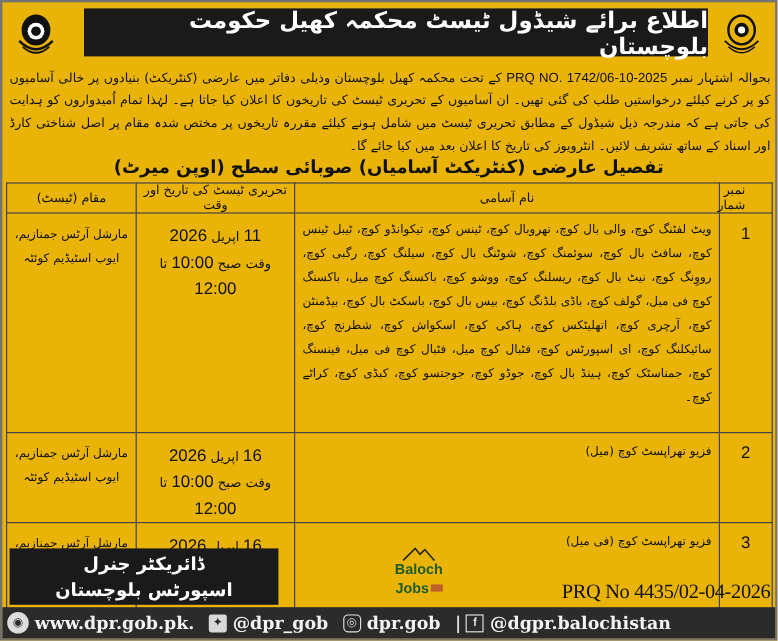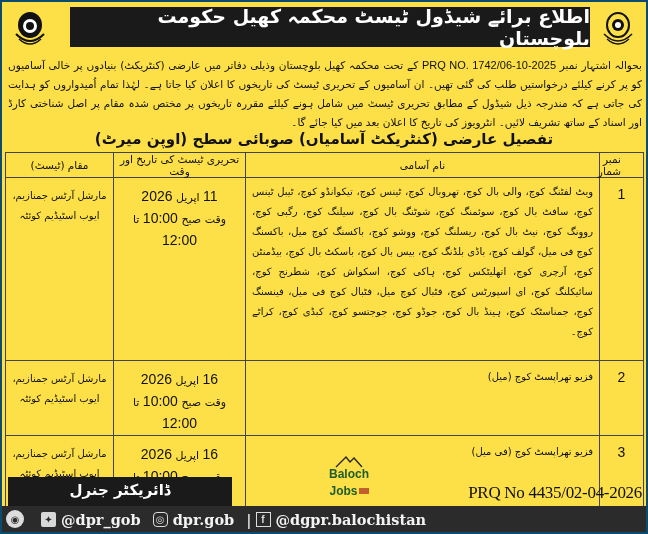--- a/index.html
+++ b/index.html
@@ -1,20 +1,20 @@
 <!DOCTYPE html>
 <html><head>
   <meta charset="utf-8">
   <style>
     * { box-sizing: border-box; margin: 0; padding: 0; }
     html, body { width: 648px; height: 534px; background: #fff; overflow: hidden; }
     body { font-family: "DejaVu Sans", sans-serif; color: #111; }
     .page {
       position: relative; width: 648px; height: 534px;
-      border: 2px solid #0c4a6e; background: #fde047;
+      border: 2px solid #737373; background: #eab308;
     }
     
     .header { position: absolute; top: 2px; left: 0; width: 644px; height: 50px; }
     .logo {
       position: absolute; top: 2px; width: 44px; height: 46px;
       display: flex; align-items: center; justify-content: center;
     }
     .logo.left { left: 6px; }
     .logo.right { right: 6px; }
     .logo svg { width: 40px; height: 42px; }
@@ -59,21 +59,21 @@
     td.date-cell .ln { display: block; direction: rtl; }
     td.date-cell .num { font-family: "Liberation Sans", sans-serif; font-size: 14px; direction: ltr; unicode-bidi: embed; }
     td.venue-cell { text-align: center; padding-top: 8px; font-size: 10px; line-height: 20px; }
     tr.row1 td { height: 183px; }
     tr.row2 td, tr.row3 td { height: 54px; }
     
     .dg-block {
       position: absolute; top: 455px; left: 6px; width: 224px; height: 47px;
       background: #1a1a1a; color: #fff; direction: rtl; text-align: center;
       font-size: 15px; font-weight: bold; line-height: 22px; padding-top: 2px;
-      font-family: "DejaVu Sans", sans-serif; letter-spacing: 3px; margin-top: 20px;
+      font-family: "DejaVu Sans", sans-serif; letter-spacing: 3px;
     }
     .watermark {
       position: absolute; top: 452px; left: 322px; width: 50px; height: 48px;
       text-align: center; font-family: "Liberation Sans", sans-serif; font-weight: bold;
     }
     .watermark svg { width: 30px; height: 14px; display: block; margin: 0 auto; }
     .watermark .wm1 { color: #1e5c2a; font-size: 12px; line-height: 13px; display: block; }
     .watermark .wm2 { color: #1e5c2a; font-size: 12px; line-height: 13px; display: inline-block; }
     .watermark .wm-badge { display: inline-block; width: 10px; height: 6px; background: #c0602a; margin-left: 1px; vertical-align: middle; }
     .prq-footer {
@@ -220,20 +220,21 @@
     </svg>
     <span class="wm1">Baloch</span>
     <span class="wm2">Jobs</span><span class="wm-badge"></span>
   </div>
 
   <div class="prq-footer">PRQ No 4435/02-04-2026</div>
 
   <div class="social-bar">
     <div class="item">
       <span class="ico globe">◉</span>
+      <span>www.dpr.gob.pk.</span>
     </div>
     <div class="item">
       <span class="ico tw">✦</span>
       <span>@dpr_gob</span>
     </div>
     <div class="item">
       <span class="ico ig">◎</span>
       <span>dpr.gob</span>
     </div>
     <span class="sep">|</span>

